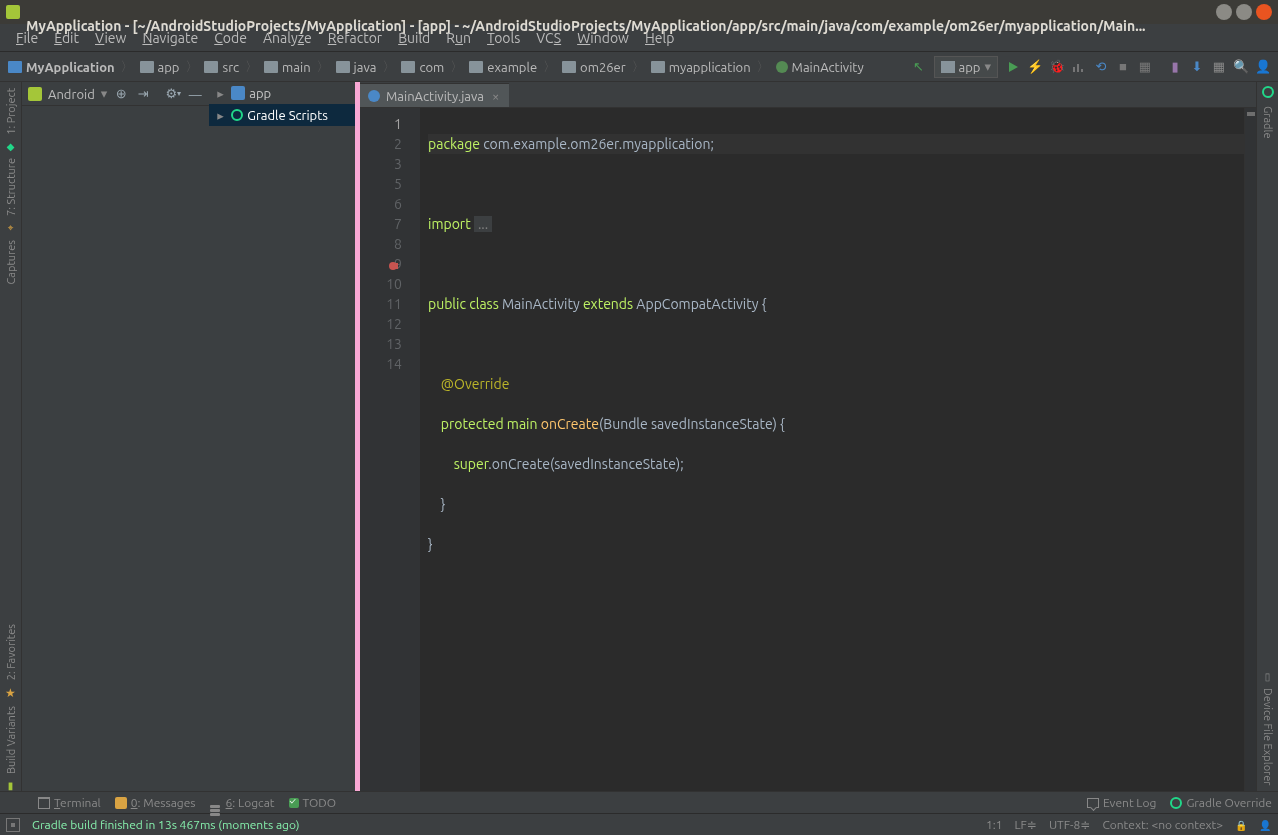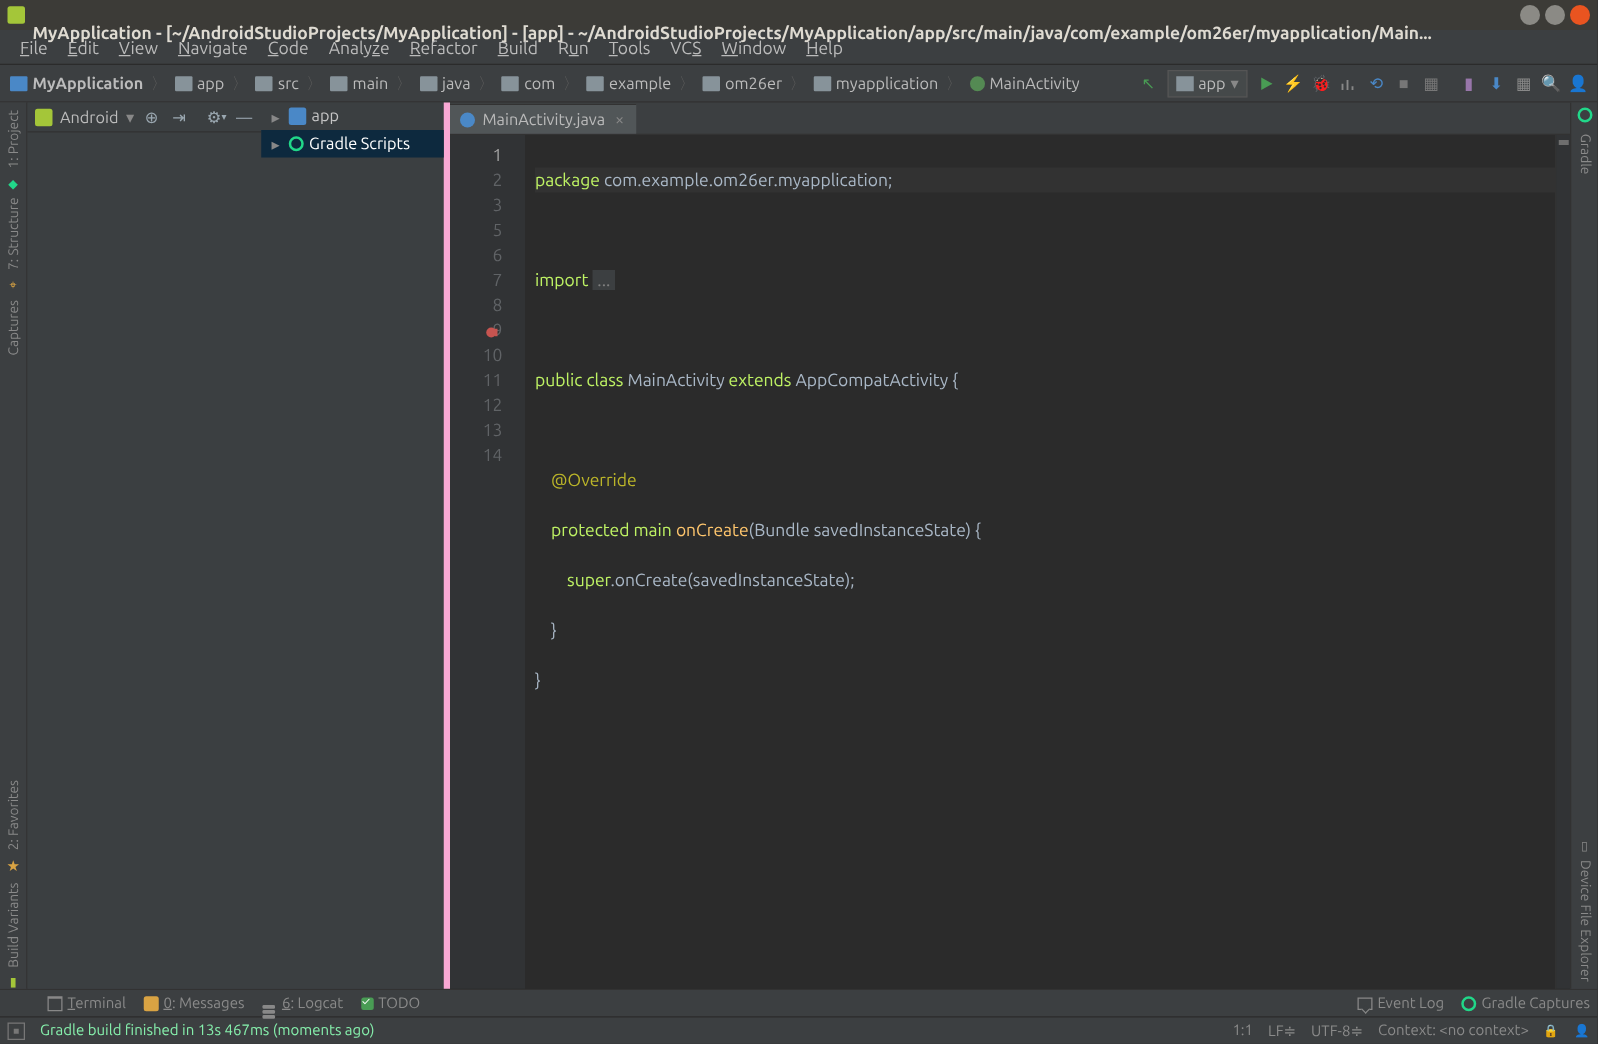--- a/index.html
+++ b/index.html
@@ -338,21 +338,21 @@
       <span class="strip-ico todo-ico"></span>
       <span>TODO</span>
     </span>
   <div class="spacer"></div>
   <span class="btab">
       <span class="strip-ico evt-ico"></span>
       <span>Event Log</span>
     </span>
   <span class="btab">
       <span class="strip-ico grcon-ico"></span>
-      <span>Gradle Captures</span>
+      <span>Gradle Override</span>
     </span>
 </div>
 
 <div class="statusbar">
   <span class="frame-ico"></span>
   <span class="msg">Gradle build finished in 13s 467ms (moments ago)</span>
   <span>1:1</span>
   <span><span>LF</span>≑</span>
   <span><span>UTF-8</span>≑</span>
   <span>Context: &lt;no context&gt;</span>

